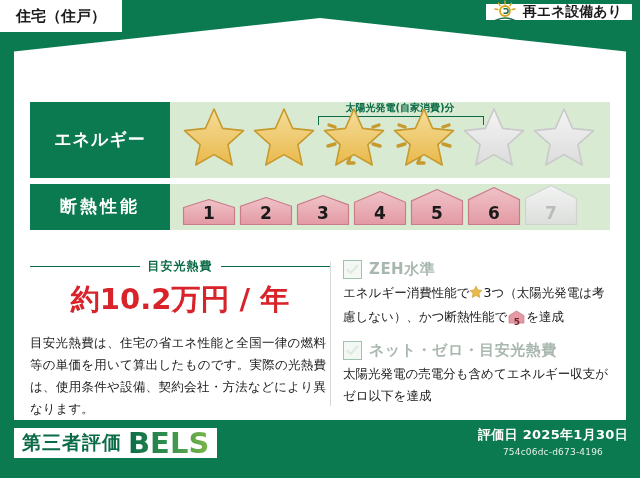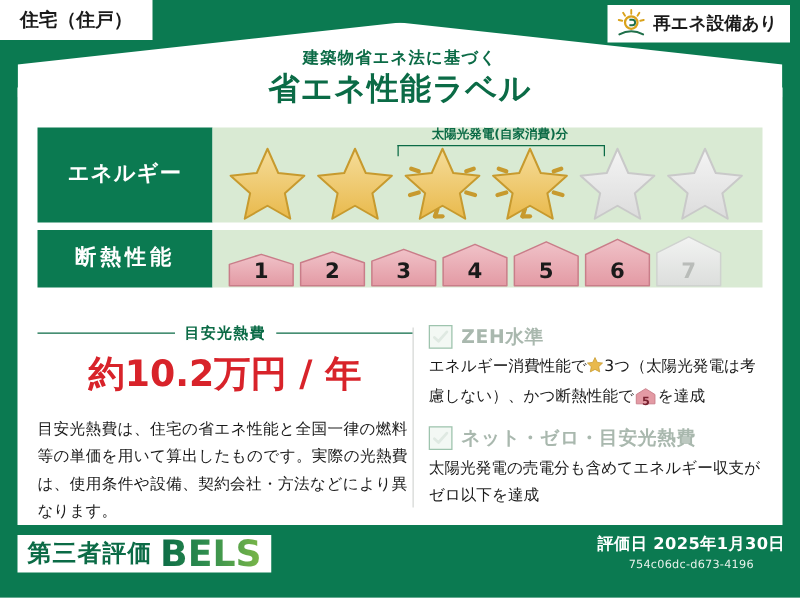--- a/index.html
+++ b/index.html
@@ -23,21 +23,21 @@
   }
 
   
   .tag-housing{
     position:absolute;left:0px;top:0px;width:122px;height:32px;
     background:#ffffff;display:flex;align-items:center;justify-content:center;
     font-size:15px;font-weight:bold;color:#1a1a1a;letter-spacing:0px;
   }
   
   .tag-renew{
-    position:absolute;right:8px;top:4px;height:30px;
+    position:absolute;right:8px;top:4px;height:16px;
     background:#ffffff;display:flex;align-items:center;gap:5px;
     padding:0 10px 0 6px;
   }
   .tag-renew .lbl{font-size:14px;font-weight:bold;color:#1a1a1a;}
   .sun-ico{width:26px;height:24px;display:block;}
 
   
   .title-wrap{
     position:absolute;left:0;top:40px;width:640px;text-align:center;
     pointer-events:none;
@@ -51,21 +51,21 @@
   .row.row2{height:46px;margin-top:6px;}
   .row-label{
     width:140px;background:#0b7a51;color:#fff;
     display:flex;flex-direction:column;align-items:center;justify-content:center;
     font-size:17px;font-weight:bold;line-height:1.25;letter-spacing:1px;
     flex:none;
   }
   .row2 .row-label{font-size:17px;letter-spacing:3px;}
   .row-body{
     flex:1;background:#d9ead3;position:relative;
-    display:flex;align-items:flex-end;
+    display:flex;align-items:flex-start;
   }
   .row2 .row-body{background:#d9ead3;}
 
   
   .stars{display:flex;align-items:center;gap:2px;padding-left:10px;position:relative;}
   .star-box{position:relative;width:68px;height:66px;}
   .star-svg{position:absolute;left:0;top:0;width:68px;height:66px;}
 
   .solar-note{
     position:absolute;left:140px;top:1px;width:180px;text-align:center;
@@ -162,24 +162,20 @@
           <line x1="23" y1="9" x2="20.2" y2="9.6"></line>
         </g>
         <circle cx="13" cy="11" r="5" fill="none" stroke="#d9a21b" stroke-width="1.8"></circle>
         <path d="M11.5 8.8 h2.4 a2.2 2.2 0 0 1 0 4.4 h-2.4" fill="none" stroke="#1f6f4a" stroke-width="1.5"></path>
         <path d="M3.5 20.5 q9.5 -5 19 0" fill="none" stroke="#1f6f4a" stroke-width="1.6" stroke-linecap="round"></path>
       </svg>
     </span>
     <span class="lbl">再エネ設備あり</span>
   </div>
 
-  <div class="title-wrap">
-    <div class="title-sub">建築物省エネ法に基づく</div>
-    <div class="title-main">省エネ性能ラベル</div>
-  </div>
 
   <div class="perf">
 
     <div class="row row1">
       <div class="row-label">
         <span>エネルギー</span>
       </div>
       <div class="row-body">
         <div class="solar-note">太陽光発電(自家消費)分</div>
         <div class="solar-bracket"></div>

